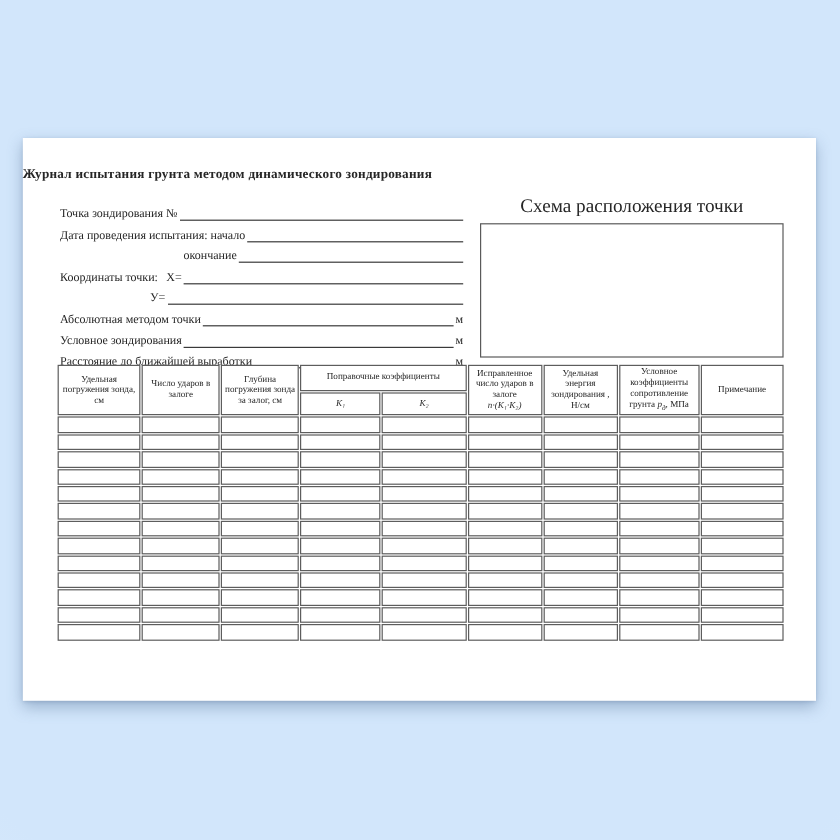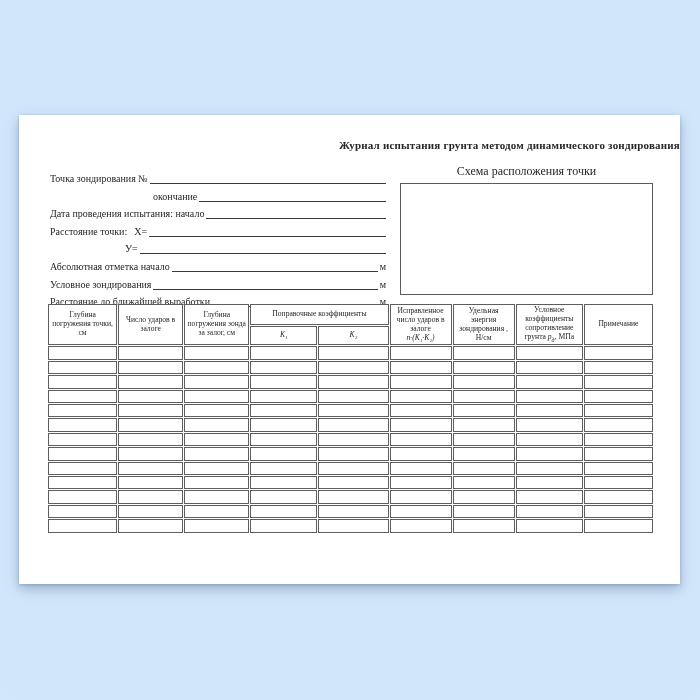--- a/index.html
+++ b/index.html
@@ -12,22 +12,22 @@
   .sheet {
     position: absolute;
     left: 19px; top: 115px;
     width: 661px; height: 469px;
     background: #ffffff;
     box-shadow: 0 5px 12px rgba(70, 100, 140, 0.40), 0 1px 3px rgba(70, 100, 140, 0.30);
     color: #262626;
   }
   .title {
     position: absolute;
-    left: 16px; right: 0; top: 24px;
-    text-align: right;
+    left: 0; right: 0; top: 24px;
+    text-align: left;
     font-size: 11px;
     font-weight: bold;
     letter-spacing: 0.2px;
   }
   .fields {
     position: absolute;
     left: 31px; top: 56px;
     width: 336px;
     font-size: 10px;
   }
@@ -49,21 +49,21 @@
   .ind-end { margin-left: 103px; }
   .ind-y  { margin-left: 75px; }
   .gap-x  { margin-left: 7px; }
   .schema {
     position: absolute;
     left: 381px; top: 49px;
     width: 253px;
   }
   .schema-label {
     text-align: center;
-    font-size: 12px;
+    font-size: 16px;
     margin-bottom: 4px;
   }
   .schema-box {
     width: 253px; height: 112px;
     border: 1px solid #5a5a5a;
     background: #ffffff;
   }
   table.log {
     position: absolute;
     left: 28px; top: 188px;
@@ -97,38 +97,38 @@
 <div class="sheet">
 
   <div class="title">Журнал испытания грунта методом динамического зондирования</div>
 
   <div class="fields">
     <div class="frow">
       <span class="lbl">Точка зондирования №</span>
       <span class="line"></span>
     </div>
     <div class="frow">
+      <span class="lbl">Дата проведения испытания: начало</span>
+      <span class="line"></span>
+    </div>
+    <div class="frow">
       <span class="lbl ind-end">окончание</span>
       <span class="line"></span>
     </div>
     <div class="frow">
-      <span class="lbl">Дата проведения испытания: начало</span>
-      <span class="line"></span>
-    </div>
-    <div class="frow">
-      <span class="lbl">Расстояние точки:</span>
+      <span class="lbl">Координаты точки:</span>
       <span class="lbl gap-x">Х=</span>
       <span class="line"></span>
     </div>
     <div class="frow">
       <span class="lbl ind-y">У=</span>
       <span class="line"></span>
     </div>
     <div class="frow">
-      <span class="lbl">Абсолютная отметка начало</span>
+      <span class="lbl">Абсолютная методом точки</span>
       <span class="line"></span>
       <span class="unit">м</span>
     </div>
     <div class="frow">
       <span class="lbl">Условное зондирования</span>
       <span class="line"></span>
       <span class="unit">м</span>
     </div>
     <div class="frow">
       <span class="lbl">Расстояние до ближайшей выработки</span>
@@ -149,21 +149,21 @@
         <col style="width:65px">
       <col style="width:67px">
         <col style="width:70px">
         <col style="width:62px">
       <col style="width:62px">
         <col style="width:67px">
         <col style="width:69px">
     </colgroup>
     <thead>
       <tr class="h1">
-        <th rowspan="2">Глубина погружения точки, см</th>
+        <th rowspan="2">Удельная погружения зонда, см</th>
         <th rowspan="2">Число ударов в залоге</th>
         <th rowspan="2">Глубина погружения зонда за залог, см</th>
         <th colspan="2">Поправочные коэффициенты</th>
         <th rowspan="2">
           <span>Исправленное число ударов в залоге</span>
           <span class="formula">n·(К₁·К₂)</span>
         </th>
         <th rowspan="2">Удельная энергия зондирования , Н/см</th>
         <th rowspan="2">
           <span>Условное коэффициенты сопротивление грунта </span><span class="it">р</span><sub class="it">д</sub><span>, МПа</span>

